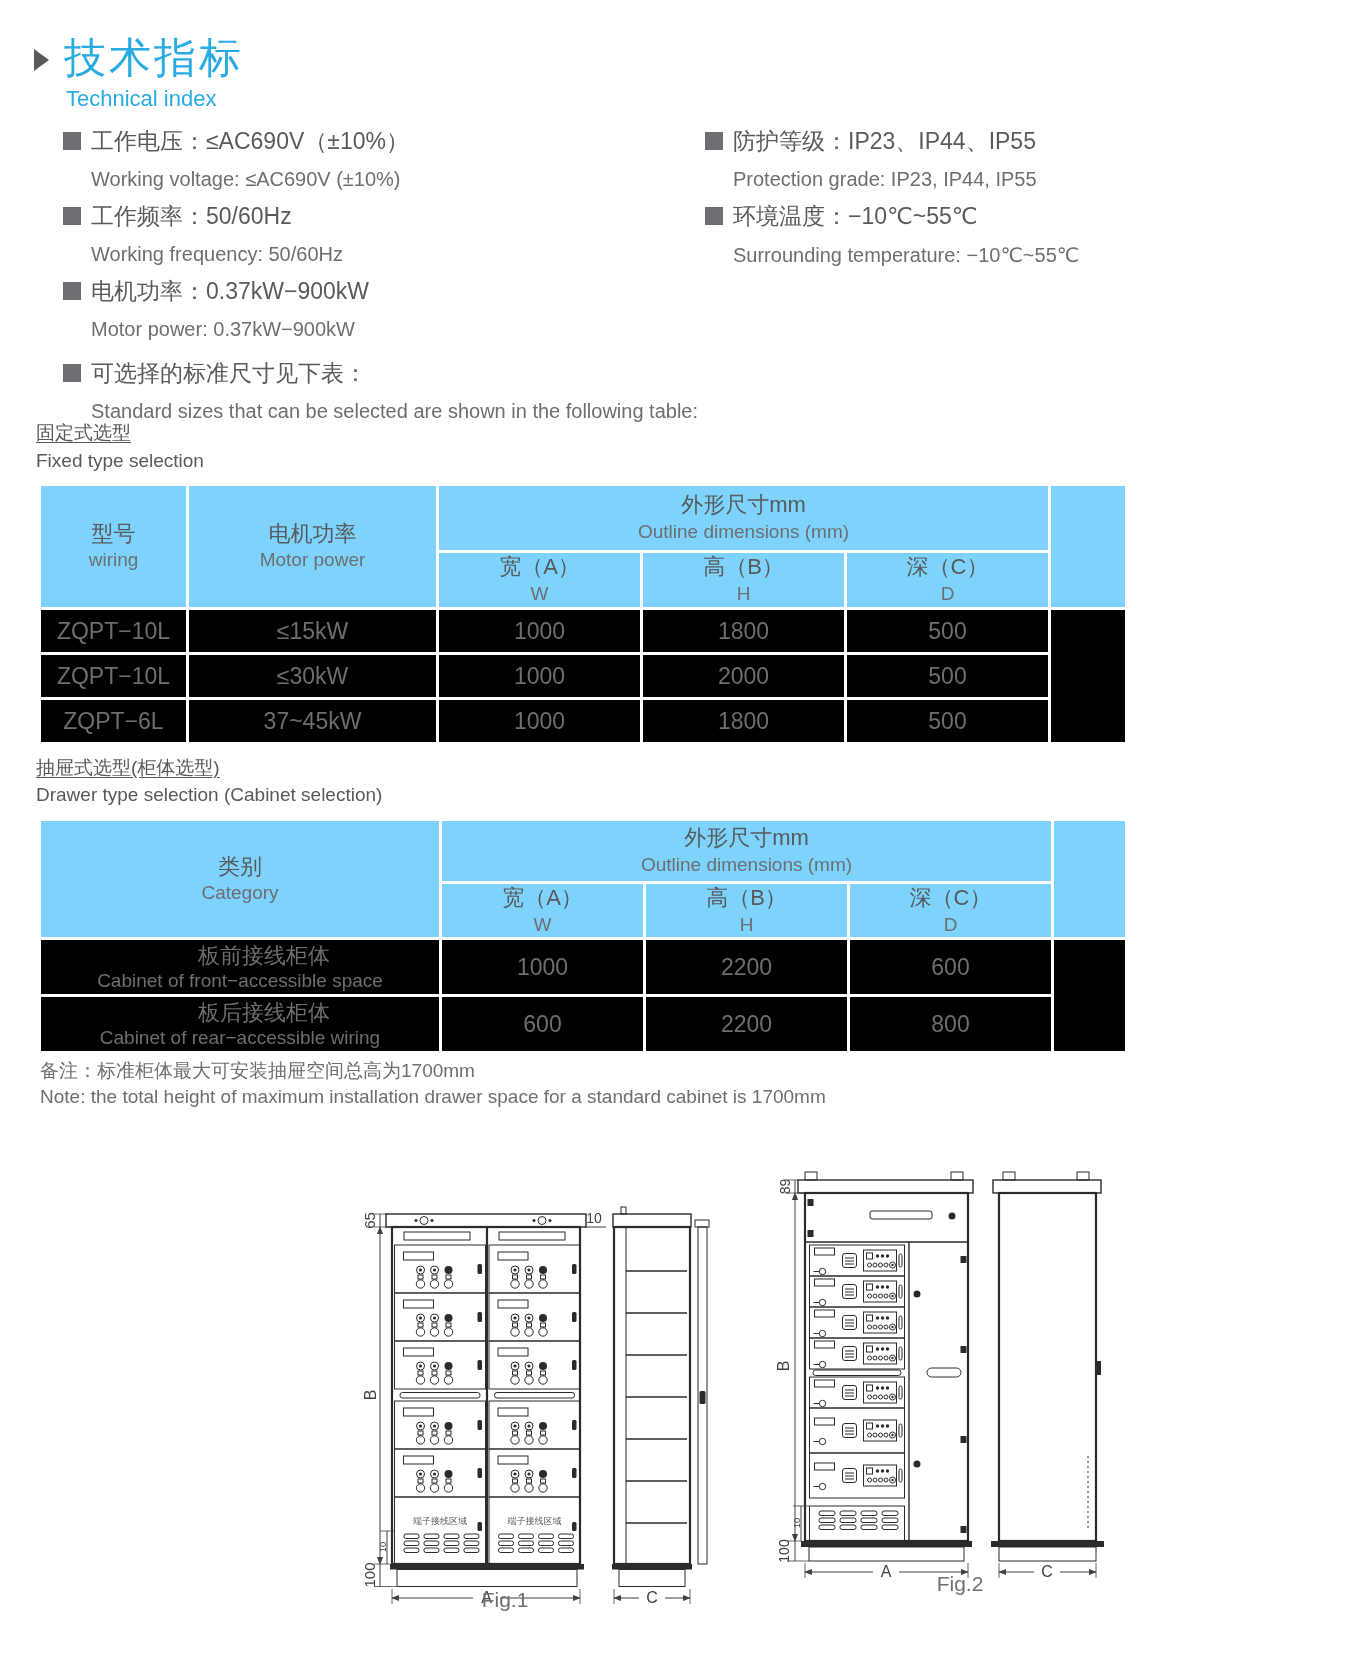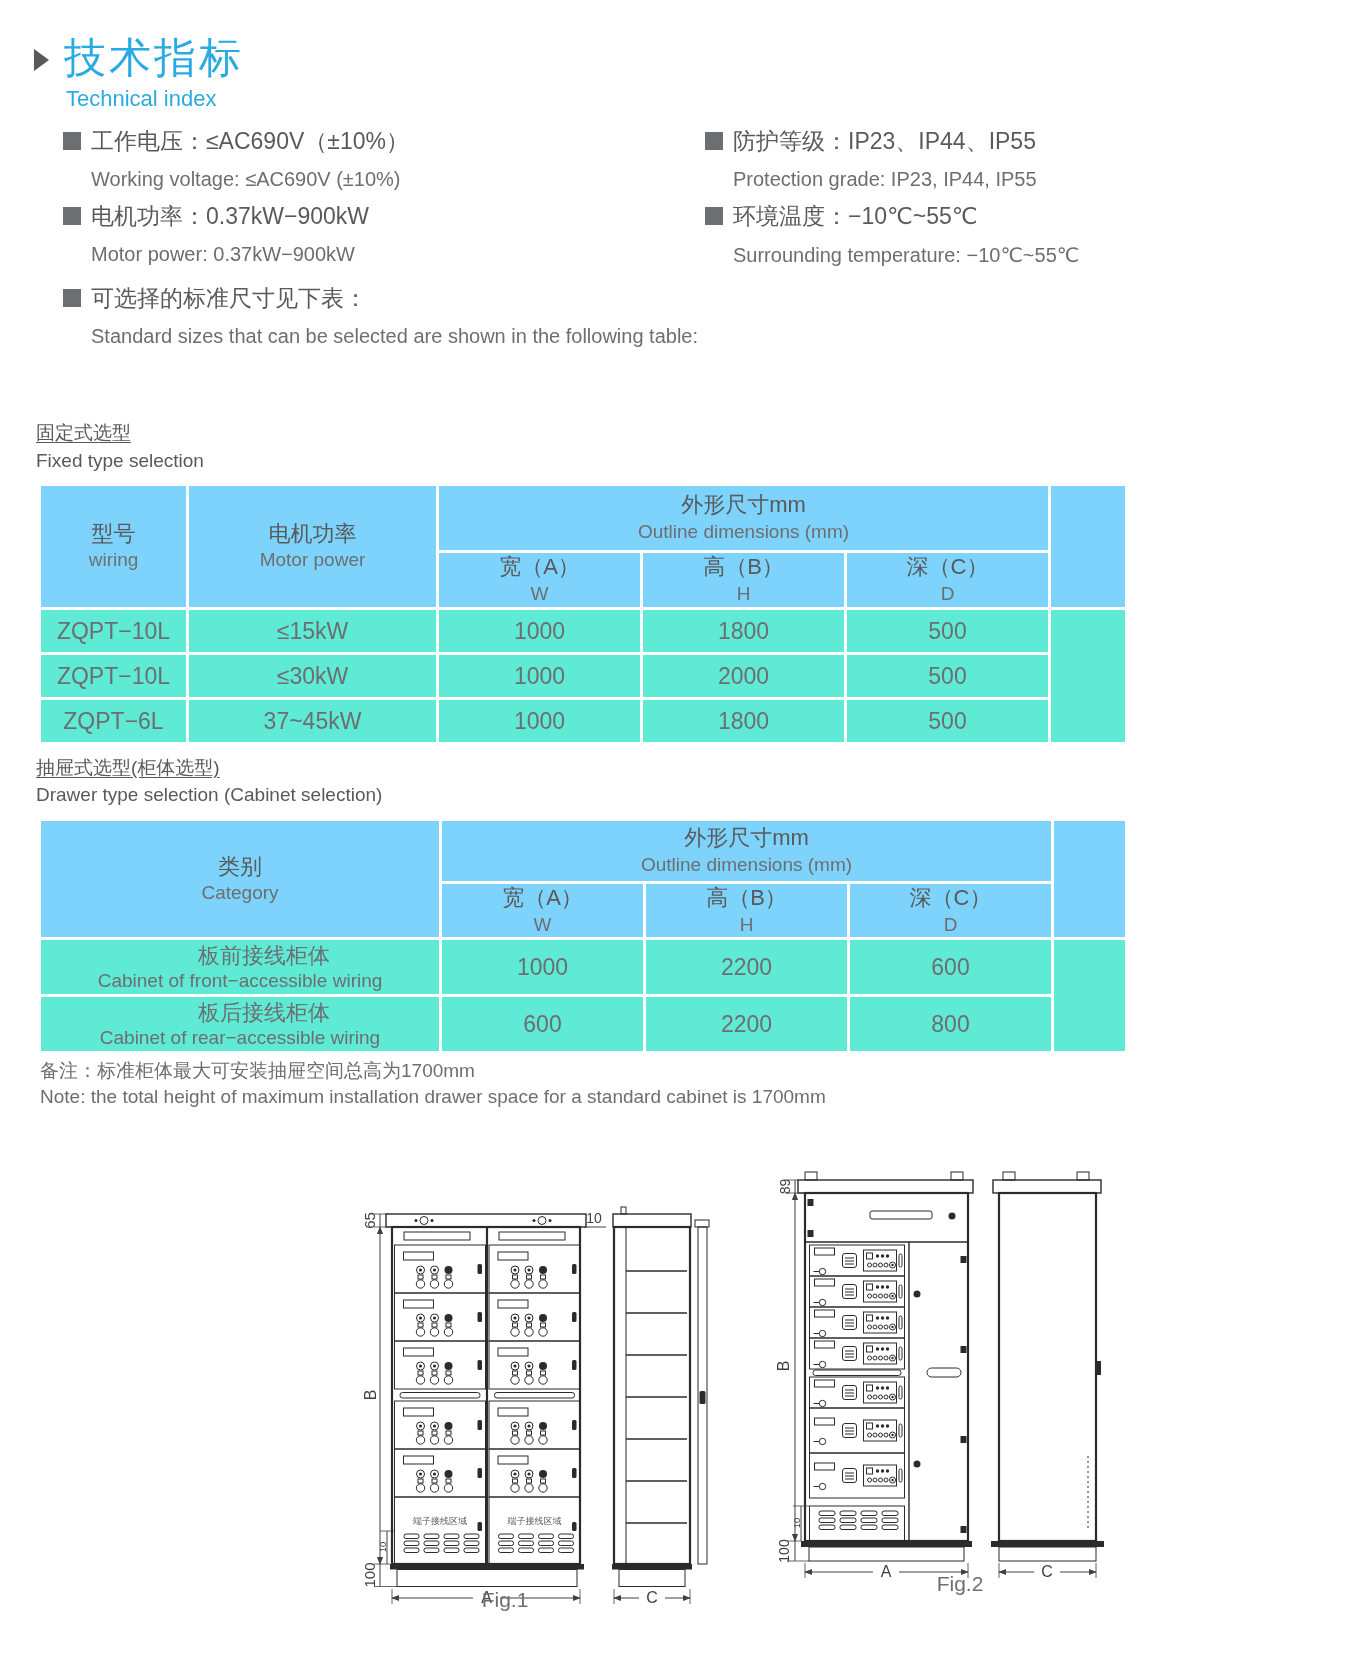--- a/index.html
+++ b/index.html
@@ -19,21 +19,21 @@
   .bullet{width:18px;height:18px;background:#6d6e71;flex:none;}
   .spec-en{margin:12px 0 9px 28px;font-size:20px;color:#6d6e71;height:24px;white-space:nowrap;}
   .gap-top{margin-top:16px;}
   
   .sec{position:absolute;left:36px;font-size:19px;color:#58595b;}
   .sec .u{text-decoration:underline;text-underline-offset:3px;}
   
   table.spec-table{position:absolute;left:38px;border-collapse:separate;border-spacing:3px;table-layout:fixed;}
   .spec-table th,.spec-table td{padding:0;text-align:center;vertical-align:middle;}
   .spec-table th{background:#7dd3fc;font-weight:normal;}
-  .spec-table td{background:#5eead4;}
+  .spec-table td{background:#000000;}
   .hz{font-size:22px;color:#58595b;line-height:1.3;}
   .he{font-size:19px;color:#6d6e71;line-height:1.3;}
   .cz{font-size:22px;color:#6d6e71;line-height:1.25;padding-left:48px;}
   .ce{font-size:19px;color:#6d6e71;line-height:1.25;}
   .num{font-size:23px;color:#6d6e71;}
   
   .note{position:absolute;left:40px;font-size:19px;color:#6d6e71;white-space:nowrap;}
   
   .fig-svg{position:absolute;}
   .thin{stroke:#2b2b2b;stroke-width:1;fill:none;}
@@ -59,20 +59,27 @@
     <div class="spec-item">
       <div class="spec-zh">
           <span class="bullet"></span>
           <span>工作电压：≤AC690V（±10%）</span>
         </div>
       <div class="spec-en">Working voltage: ≤AC690V (±10%)</div>
     </div>
     <div class="spec-item">
       <div class="spec-zh">
           <span class="bullet"></span>
+          <span>工作频率：50/60Hz</span>
+        </div>
+      <div class="spec-en">Working frequency: 50/60Hz</div>
+    </div>
+    <div class="spec-item">
+      <div class="spec-zh">
+          <span class="bullet"></span>
           <span>电机功率：0.37kW−900kW</span>
         </div>
       <div class="spec-en">Motor power: 0.37kW−900kW</div>
     </div>
     <div class="spec-item gap-top">
       <div class="spec-zh">
           <span class="bullet"></span>
           <span>可选择的标准尺寸见下表：</span>
         </div>
       <div class="spec-en">Standard sizes that can be selected are shown in the following table:</div>
@@ -202,21 +209,21 @@
             <div class="he">H</div>
           </th>
       <th>
             <div class="hz">深（C）</div>
             <div class="he">D</div>
           </th>
     </tr>
     <tr style="height:54px">
       <td>
             <div class="cz">板前接线柜体</div>
-            <div class="ce">Cabinet of front−accessible wiring</div>
+            <div class="ce">Cabinet of front−accessible space</div>
           </td>
       <td class="num">1000</td>
       <td class="num">2200</td>
       <td class="num">600</td>
       <td class="num" rowspan="2">Fig.2</td>
     </tr>
     <tr style="height:54px">
       <td>
             <div class="cz">板后接线柜体</div>
             <div class="ce">Cabinet of rear−accessible wiring</div>

